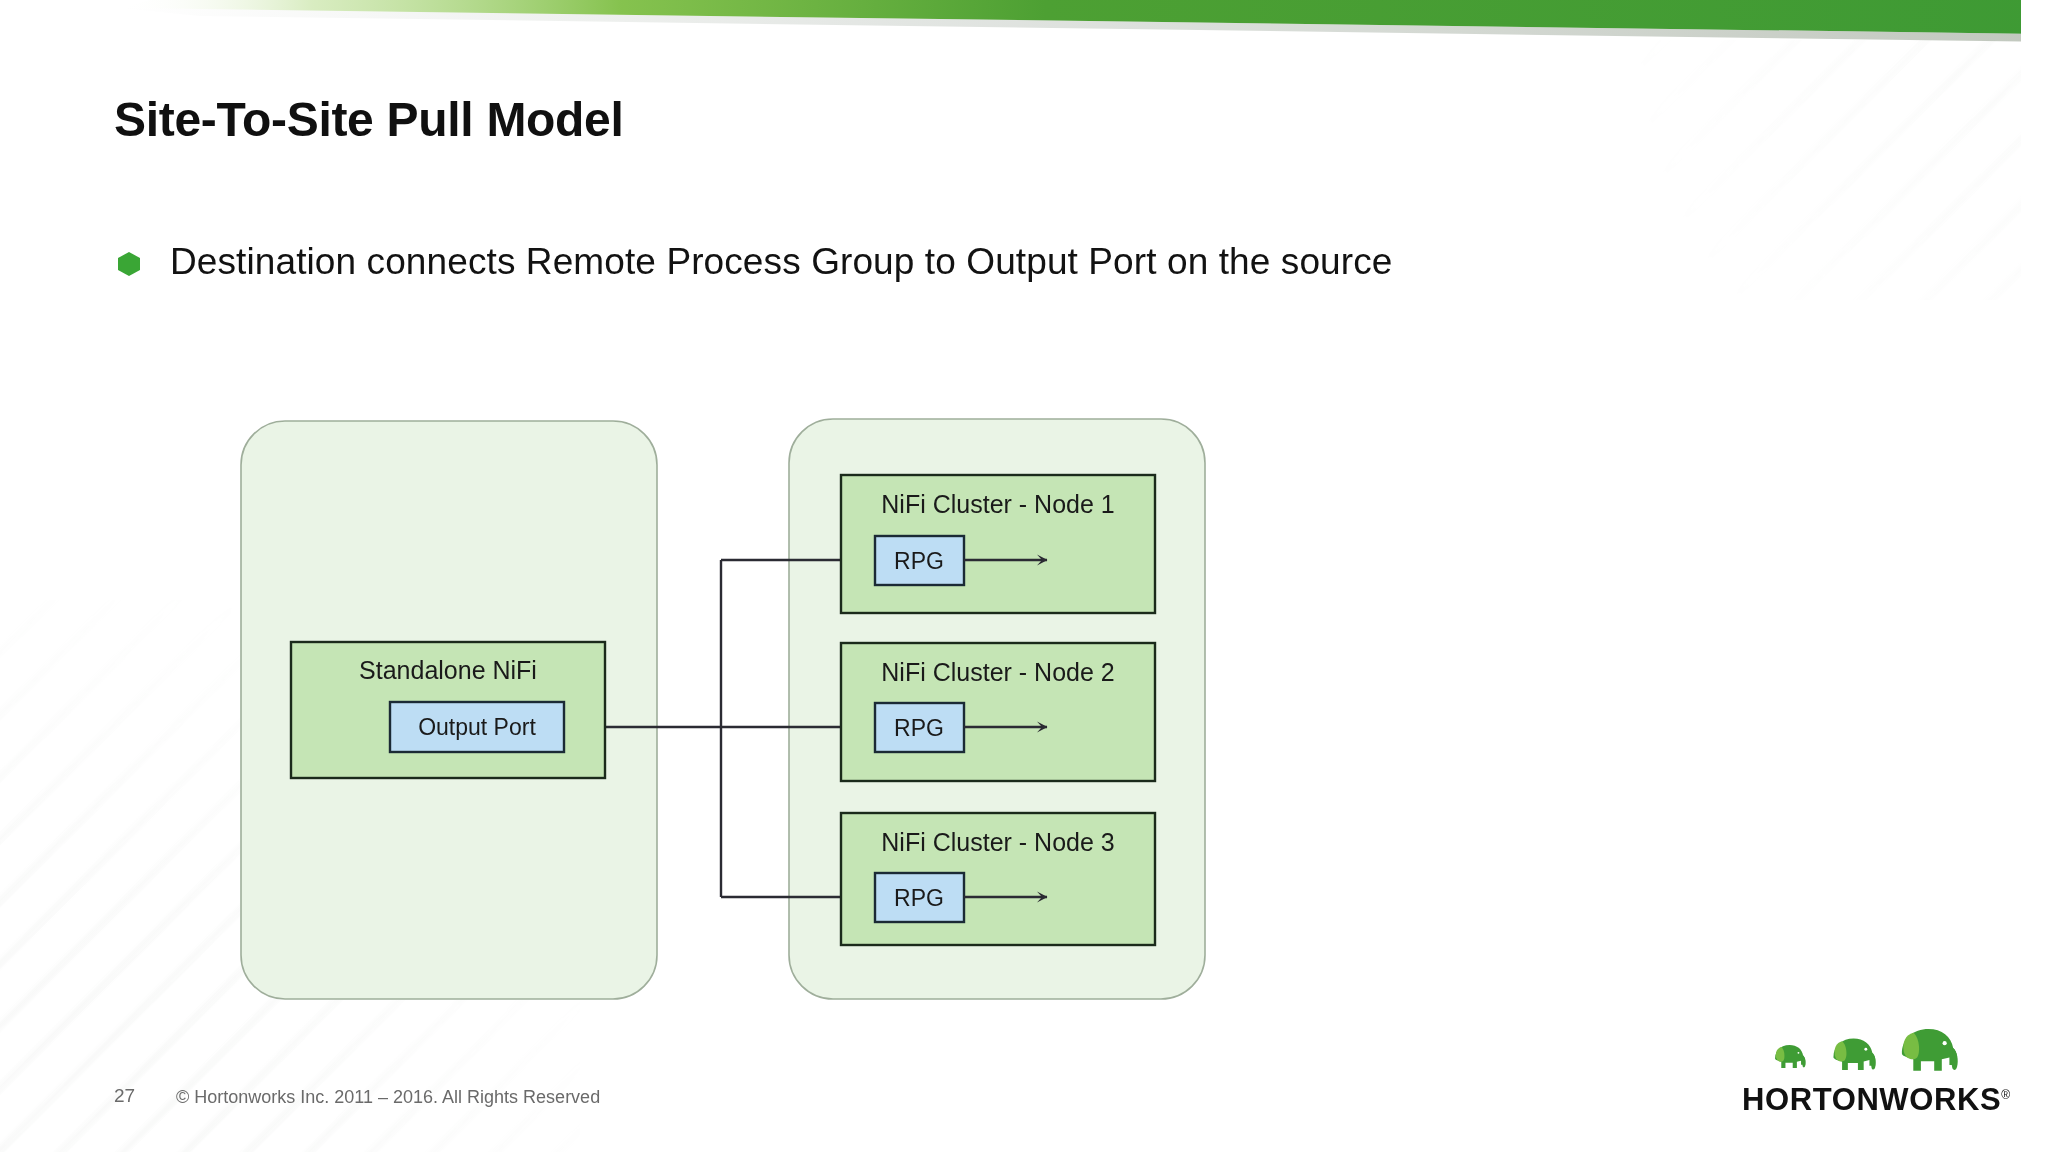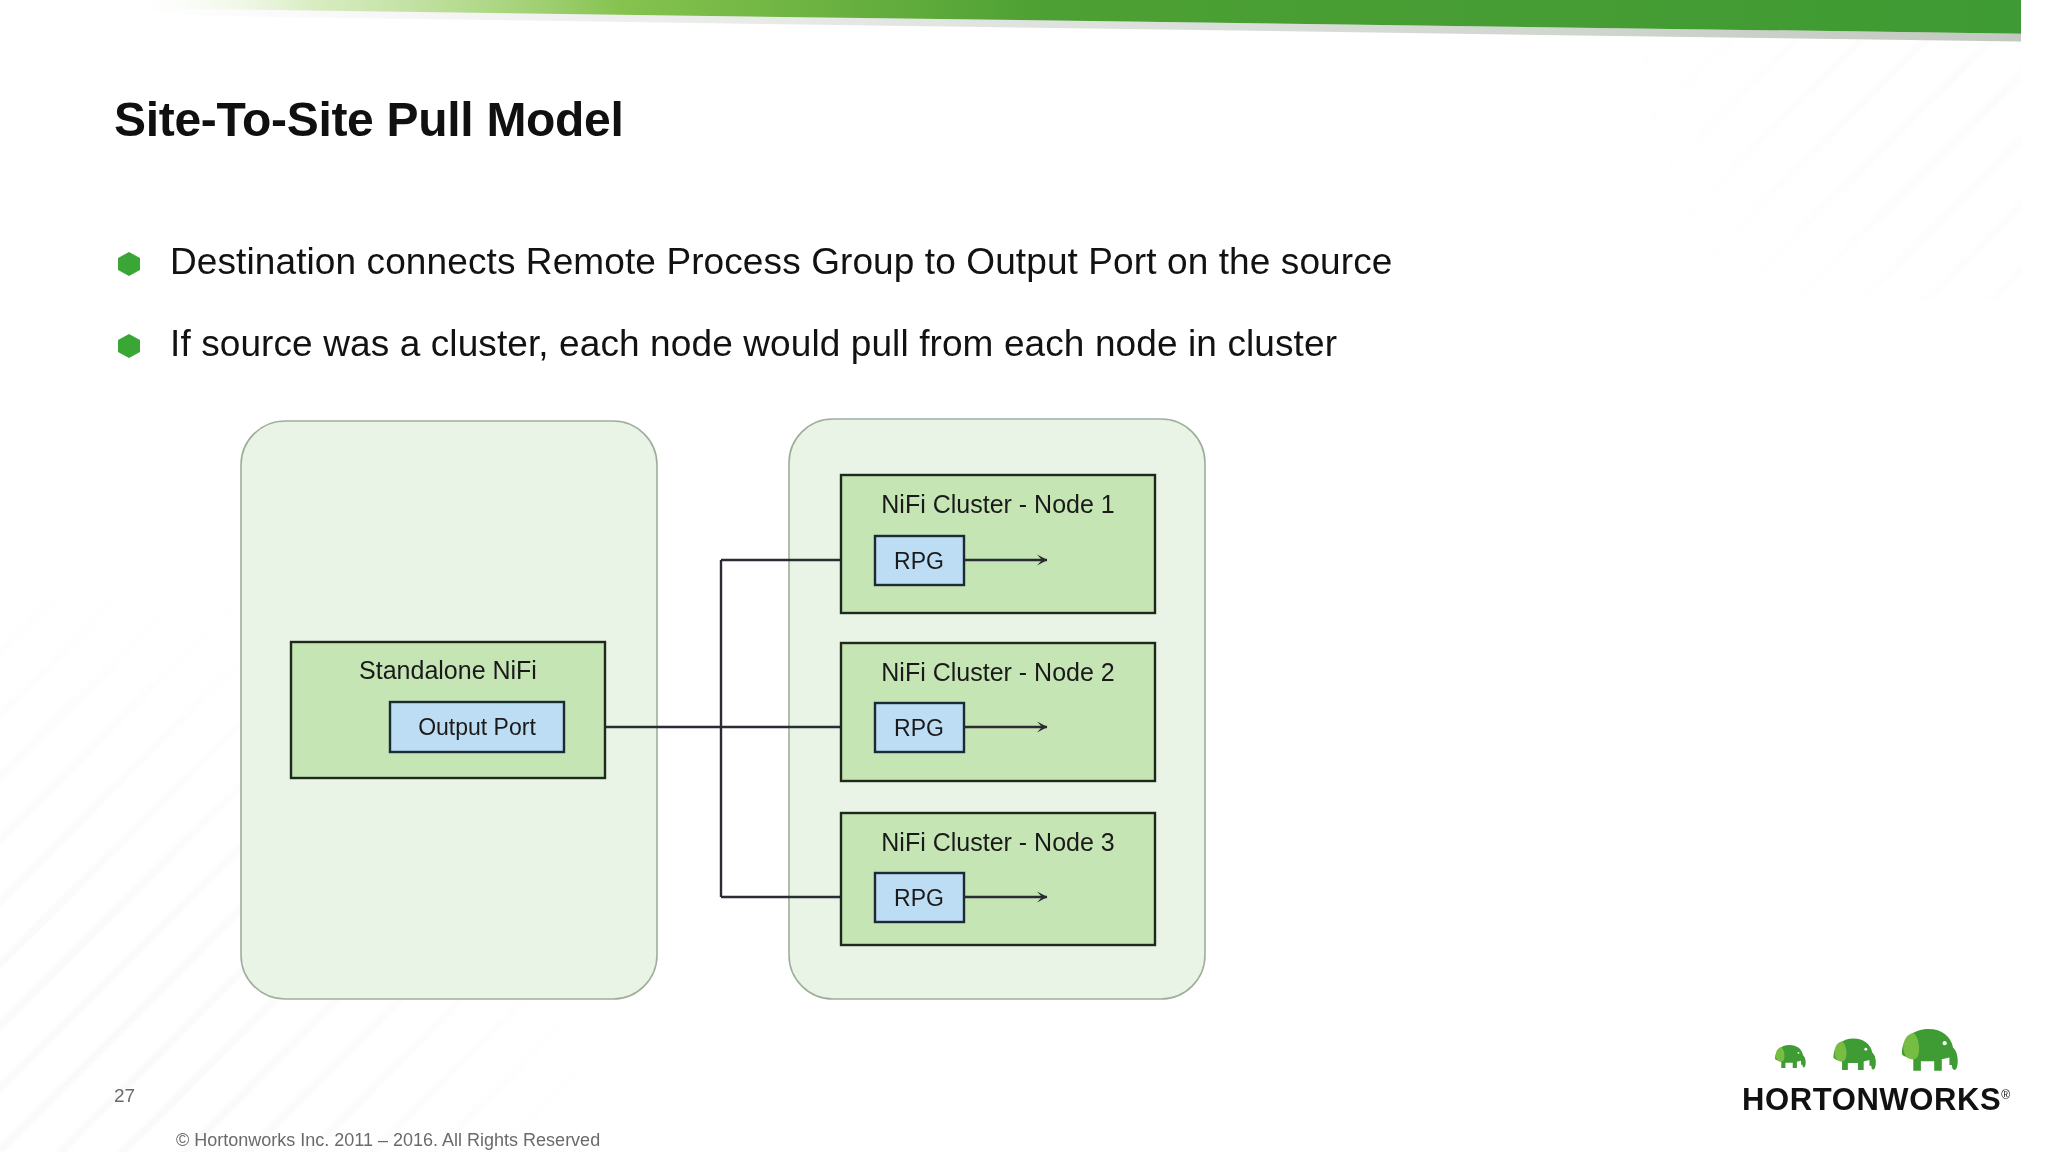--- a/index.html
+++ b/index.html
@@ -147,21 +147,20 @@
     font-size: 19px;
     color: #6a6a6a;
   }
   .footer-copy {
     position: absolute;
     left: 176px;
     top: 1087px;
     font-size: 18px;
     color: #6a6a6a;
     white-space: nowrap;
-    margin-top: 43px;
   }
 
   
   .logo {
     position: absolute;
     left: 1742px;
     top: 1024px;
     width: 268px;
     height: 96px;
   }
@@ -213,24 +212,20 @@
     </svg>
   </div>
 
   <div class="title">Site-To-Site Pull Model</div>
 
   <div class="bullets">
     <div class="bullet-row">
       <div class="bullet-mark"></div>
       <div class="bullet-text">Destination connects Remote Process Group to Output Port on the source</div>
     </div>
-    <div class="bullet-row">
-      <div class="bullet-mark"></div>
-      <div class="bullet-text">If source was a cluster, each node would pull from each node in cluster</div>
-    </div>
   </div>
 
   <div class="diagram">
     <svg viewBox="0 0 2048 1152" xmlns="http://www.w3.org/2000/svg">
       <defs>
         <marker id="arrowLeft" markerWidth="14" markerHeight="14" refX="3" refY="6" orient="auto" markerUnits="userSpaceOnUse">
           <path d="M 13 0.5 L 2.5 6 L 13 11.5 L 8 6 Z" fill="#2b2b33"></path>
         </marker>
         <marker id="arrowRight" markerWidth="14" markerHeight="14" refX="11" refY="6" orient="auto" markerUnits="userSpaceOnUse">
           <path d="M 1 0.5 L 11.5 6 L 1 11.5 L 6 6 Z" fill="#2b2b33"></path>

